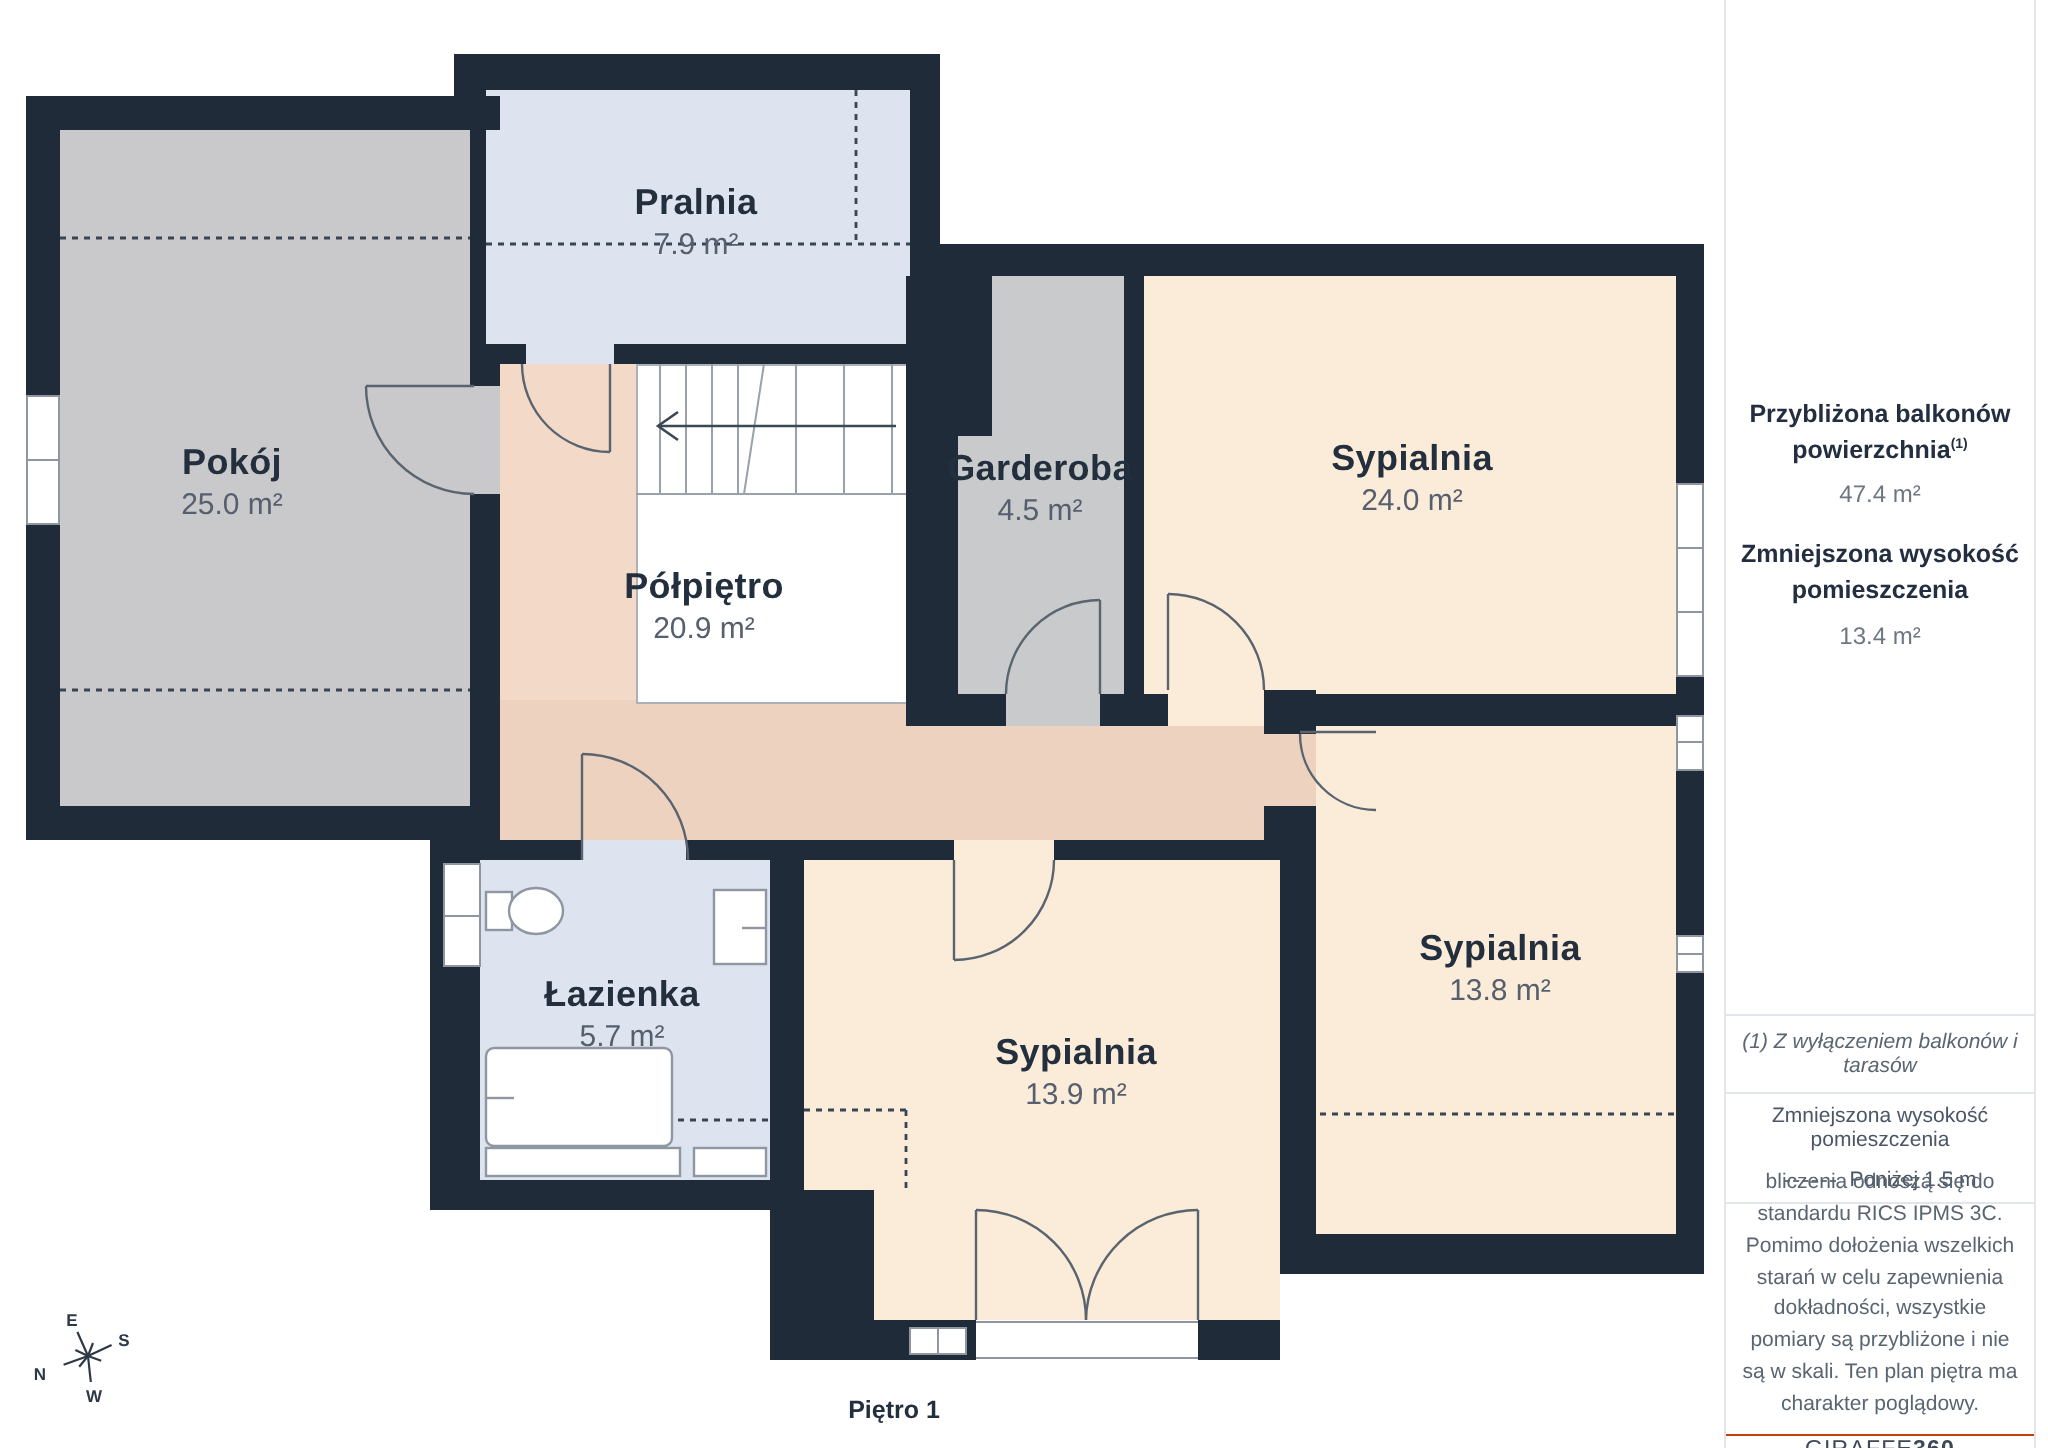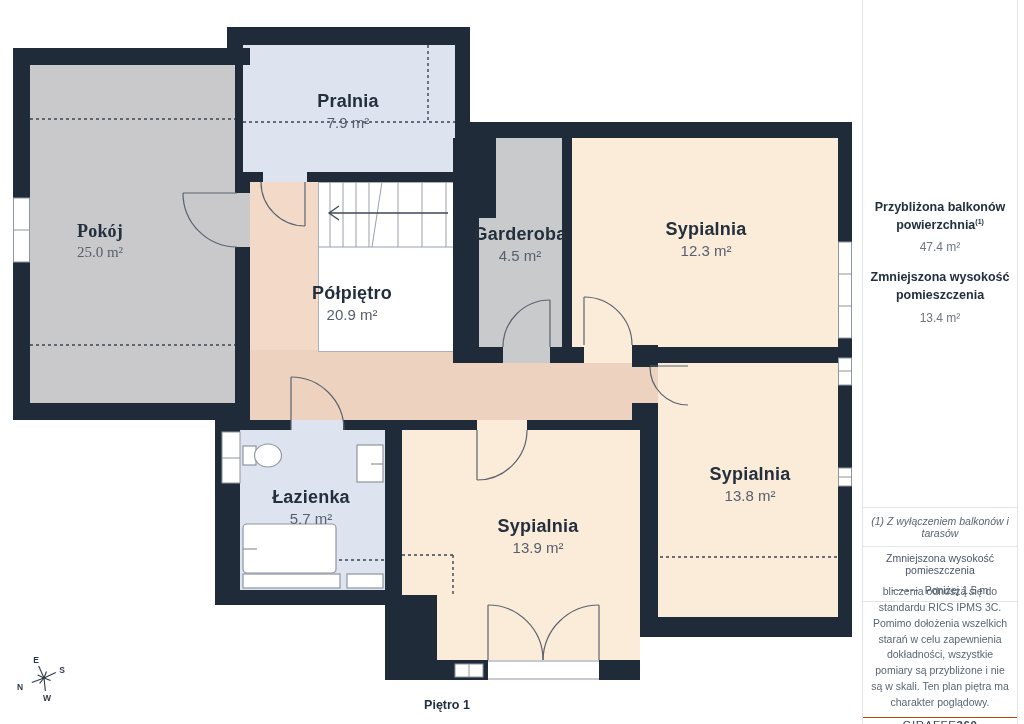--- a/index.html
+++ b/index.html
@@ -181,39 +181,39 @@
         </g>
         <g font-size="8.5" font-weight="bold" fill="#2e3947" text-anchor="middle">
           <text x="36" y="663">E</text>
           <text x="62" y="673">S</text>
           <text x="20" y="690">N</text>
           <text x="47" y="701">W</text>
         </g>
       </g>
     </svg>
 
-    <div class="rlabel" style="left:100px;top:241px;font-family:Liberation Serif, serif;">
+    <div class="rlabel" style="left:116px;top:241px;">
       <div class="rname">Pokój</div>
       <div class="rarea">25.0 m²</div>
     </div>
     <div class="rlabel" style="left:348px;top:111px;">
       <div class="rname">Pralnia</div>
       <div class="rarea">7.9 m²</div>
     </div>
     <div class="rlabel" style="left:352px;top:303px;">
       <div class="rname">Półpiętro</div>
       <div class="rarea">20.9 m²</div>
     </div>
     <div class="rlabel" style="left:520px;top:244px;">
       <div class="rname">Garderoba</div>
       <div class="rarea">4.5 m²</div>
     </div>
     <div class="rlabel" style="left:706px;top:239px;">
       <div class="rname">Sypialnia</div>
-      <div class="rarea">12.3 m²</div>
+      <div class="rarea">24.0 m²</div>
     </div>
     <div class="rlabel" style="left:750px;top:484px;">
       <div class="rname">Sypialnia</div>
       <div class="rarea">13.8 m²</div>
     </div>
     <div class="rlabel" style="left:538px;top:536px;">
       <div class="rname">Sypialnia</div>
       <div class="rarea">13.9 m²</div>
     </div>
     <div class="rlabel" style="left:311px;top:507px;">

